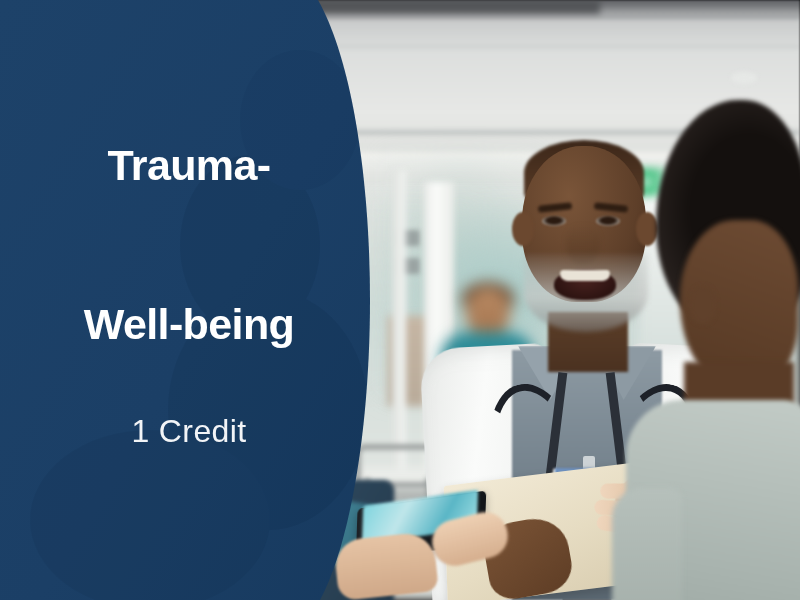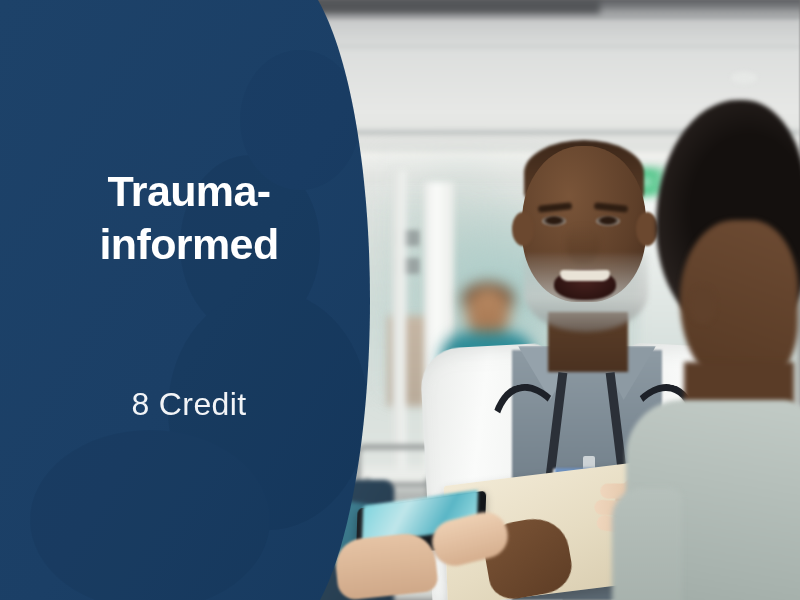--- a/index.html
+++ b/index.html
@@ -4,21 +4,21 @@
 <title>Course Card</title>
 <style>
   * { margin:0; padding:0; box-sizing:border-box; }
   html,body { background:#222; }
 
   .stage{
     position:relative;
     width:800px; height:600px;
     overflow:hidden;
     font-family:"Liberation Sans", sans-serif;
-    background:#737373;
+    background:#000000;
     padding-left:28px;
   }
 
   
   .photo{ position:absolute; inset:0; overflow:hidden; }
 
   
   .ceiling{
     position:absolute; left:0; top:0; width:100%; height:34%;
     background:
@@ -609,17 +609,17 @@
     <path d="M0,0 L318,0 C352,60 370,180 370,300 C370,420 352,540 320,600 L0,600 Z" fill="url(#blueGrad)"></path>
     <g clip-path="url(#clipEllipse)" opacity="0.14">
       <ellipse cx="250" cy="245" rx="70" ry="90" fill="#0b2441"></ellipse>
       <ellipse cx="268" cy="410" rx="100" ry="120" fill="#0b2441"></ellipse>
       <ellipse cx="150" cy="520" rx="120" ry="90" fill="#0e2a49"></ellipse>
       <ellipse cx="300" cy="120" rx="60" ry="70" fill="#103055"></ellipse>
     </g>
   </svg>
 
   <div class="text-block">
-    <h1 class="title"><span>Trauma-</span><br><span>informed</span><br><br></h1>
-    <div class="subtitle">8 Credit</div>
+    <h1 class="title"><span>Trauma-</span><br><br><br><span>Well-being</span></h1>
+    <div class="subtitle">1 Credit</div>
   </div>
 
 </div>
 
 </body></html>

